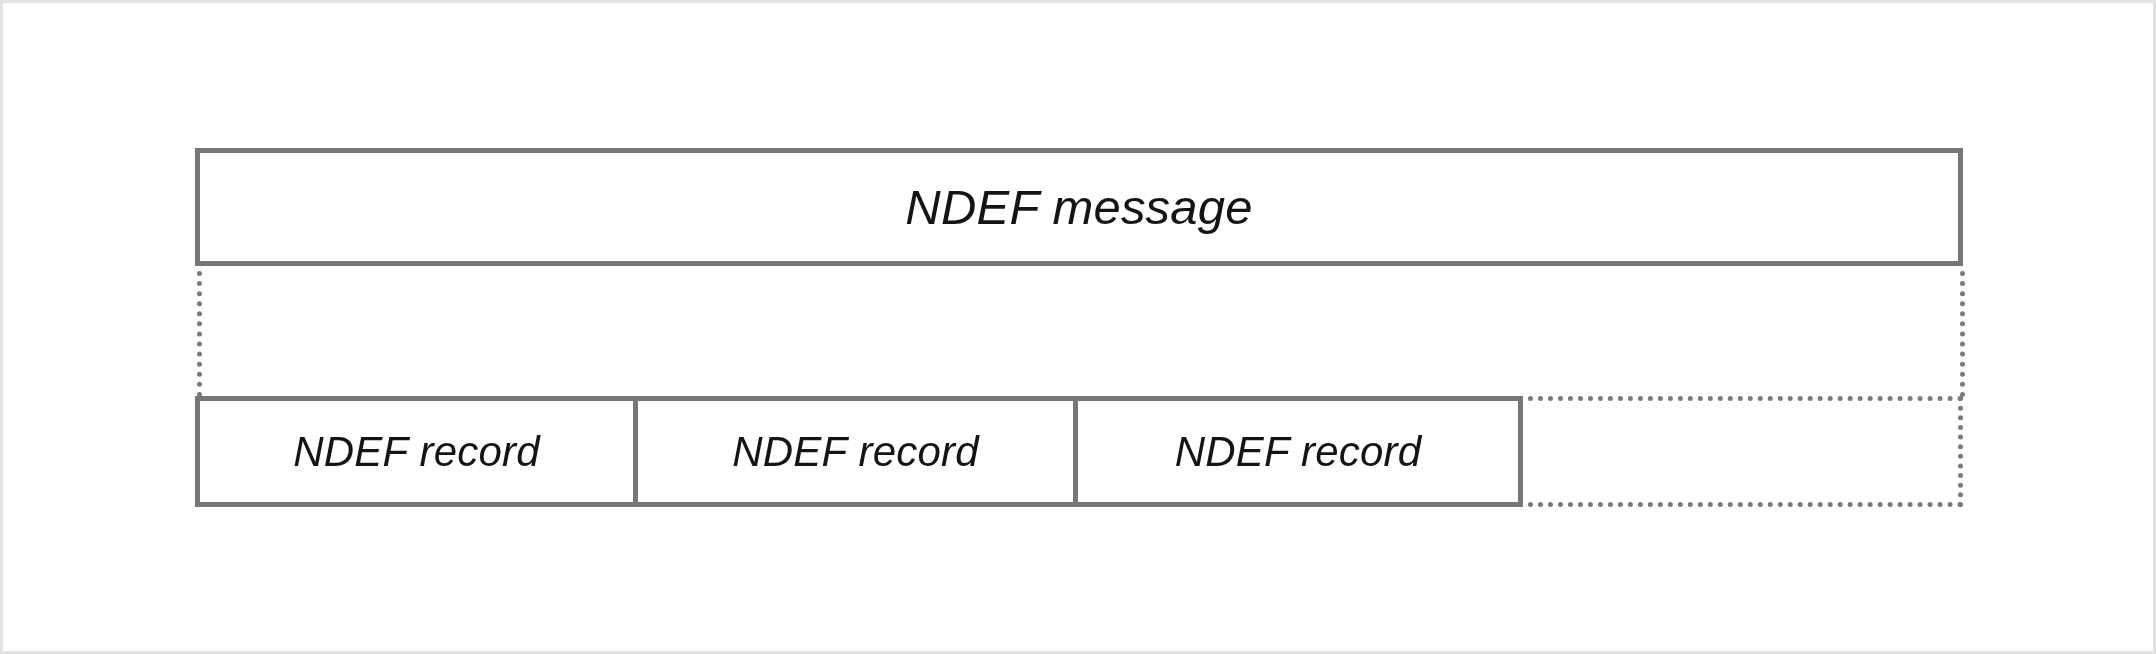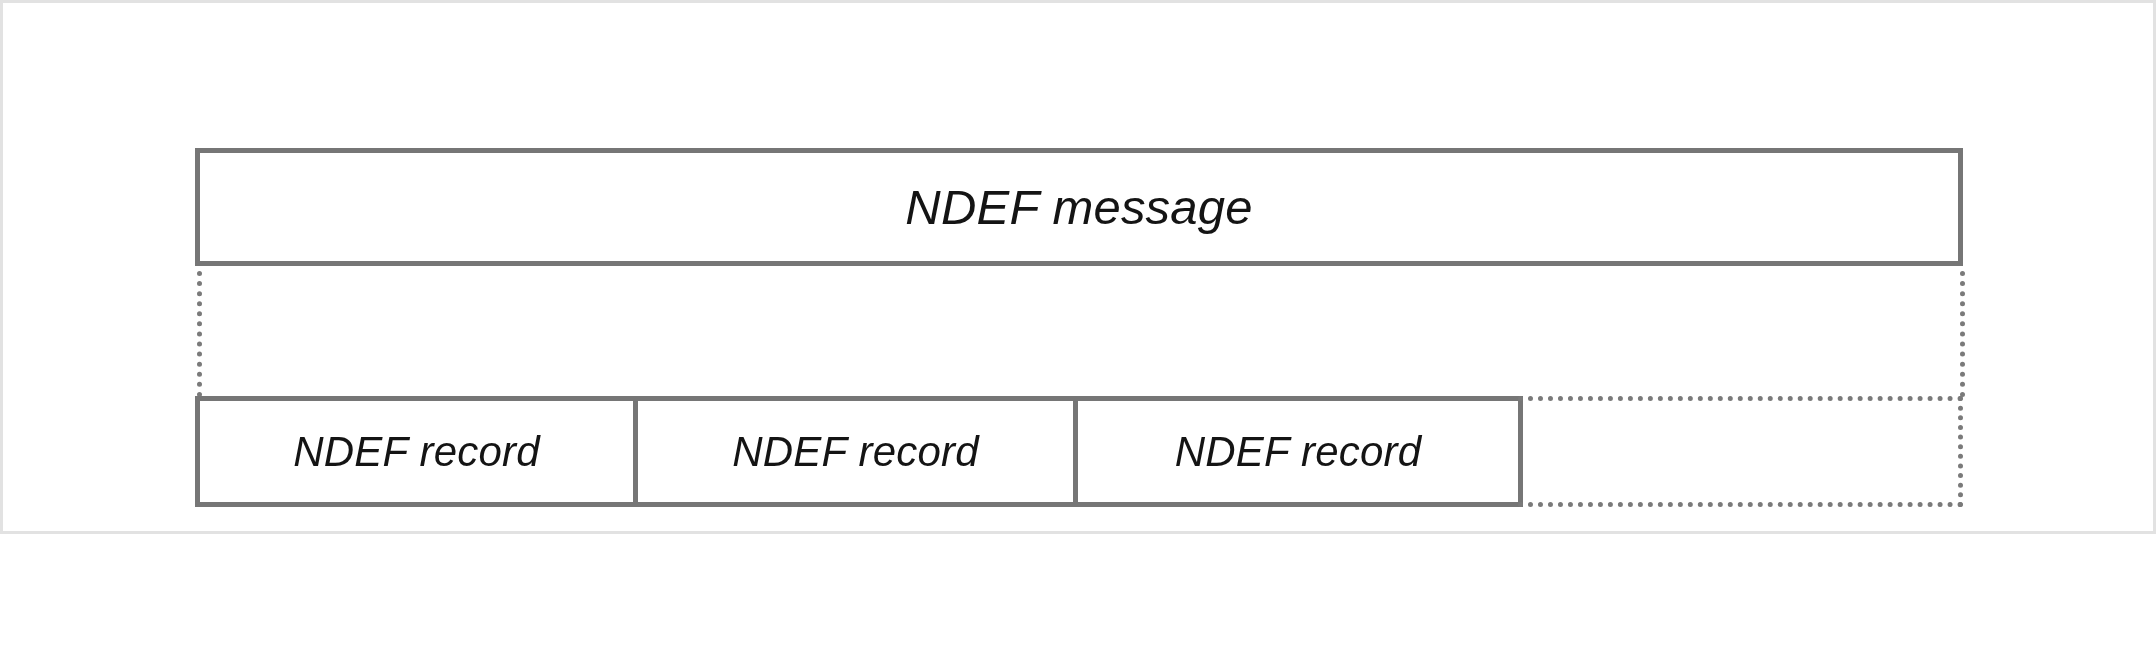--- a/index.html
+++ b/index.html
@@ -9,21 +9,21 @@
     background: #ffffff;
   }
   body {
     font-family: "Liberation Sans", sans-serif;
   }
 
   
   #diagram-page {
     position: relative;
     width: 2156px;
-    height: 534px;
+    height: 654px;
     background: #ffffff;
     box-sizing: border-box;
     border: 3px solid #e2e2e2;
     overflow: hidden;
   }
 
   
   #diagram-canvas {
     position: absolute;
     left: 0;

